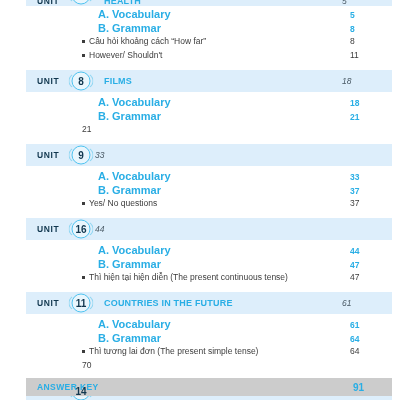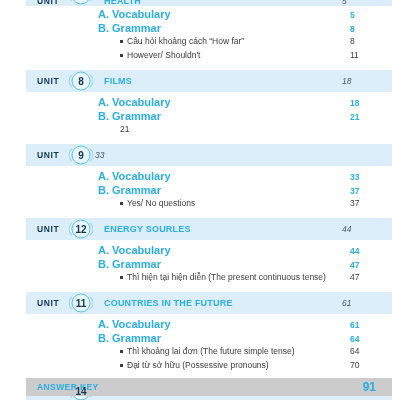--- a/index.html
+++ b/index.html
@@ -122,21 +122,21 @@
     font-size: 11px;
     font-weight: bold;
     color: #29aee5;
   }
   .row.section .pg {
     font-size: 8.5px;
     font-weight: bold;
     color: #29aee5;
   }
 
-  .row.bullet { padding-left: 120px; }
+  .row.bullet { padding-left: 82px; }
   .row.bullet .label {
     font-size: 8.5px;
     color: #3c3c3c;
     position: relative;
     padding-left: 7px;
   }
   .row.bullet .label::before {
     content: "";
     position: absolute;
     left: 0;
@@ -163,24 +163,24 @@
   }
   .answer-label {
     flex: 1;
     font-size: 8.5px;
     font-weight: bold;
     color: #29aee5;
     letter-spacing: 0.4px;
     margin-left: 11px;
   }
   .answer-page {
-    font-size: 12px;
-    font-weight: bold;
-    color: #29aee5;
-    margin-right: 16px;
+    font-size: 10px;
+    font-weight: bold;
+    color: #29aee5;
+    margin-right: 28px;
   }
 </style>
 </head>
 <body>
 
 <div id="page">
   <div id="units-container">
       <div class="unit-block">
         <div class="unit-bar" style="height: 6px; overflow: hidden; align-items: flex-end;">
           <span class="unit-word">UNIT</span>
@@ -260,23 +260,22 @@
             <span class="pg">37</span>
           </div>
         </div>
       </div>
       <div class="unit-block">
         <div class="unit-bar">
           <span class="unit-word">UNIT</span>
           <span class="unit-circle-wrap">
             <span class="unit-circle-dash"></span>
             <span class="unit-circle"></span>
-            <span class="unit-num">12</span>
-          </span>
-          <span class="unit-title">ENERGY SOURLES</span>
+            <span class="unit-num">16</span>
+          </span>
           <span class="unit-page">44</span>
         </div>
         <div class="rows">
           <div class="row section">
             <span class="label">A. Vocabulary</span>
             <span class="pg">44</span>
           </div>
           <div class="row section">
             <span class="label">B. Grammar</span>
             <span class="pg">47</span>
@@ -301,25 +300,24 @@
         <div class="rows">
           <div class="row section">
             <span class="label">A. Vocabulary</span>
             <span class="pg">61</span>
           </div>
           <div class="row section">
             <span class="label">B. Grammar</span>
             <span class="pg">64</span>
           </div>
           <div class="row bullet">
-            <span class="label">Thì khoảng lai đơn (The future simple tense)</span>
+            <span class="label">Thì tương lai đơn (The present simple tense)</span>
             <span class="pg">64</span>
           </div>
           <div class="row bullet">
-            <span class="label">Đại từ sở hữu (Possessive pronouns)</span>
             <span class="pg">70</span>
           </div>
         </div>
       </div>
       <div class="unit-block">
         <div class="unit-bar">
           <span class="unit-word">UNIT</span>
           <span class="unit-circle-wrap">
             <span class="unit-circle-dash"></span>
             <span class="unit-circle"></span>

